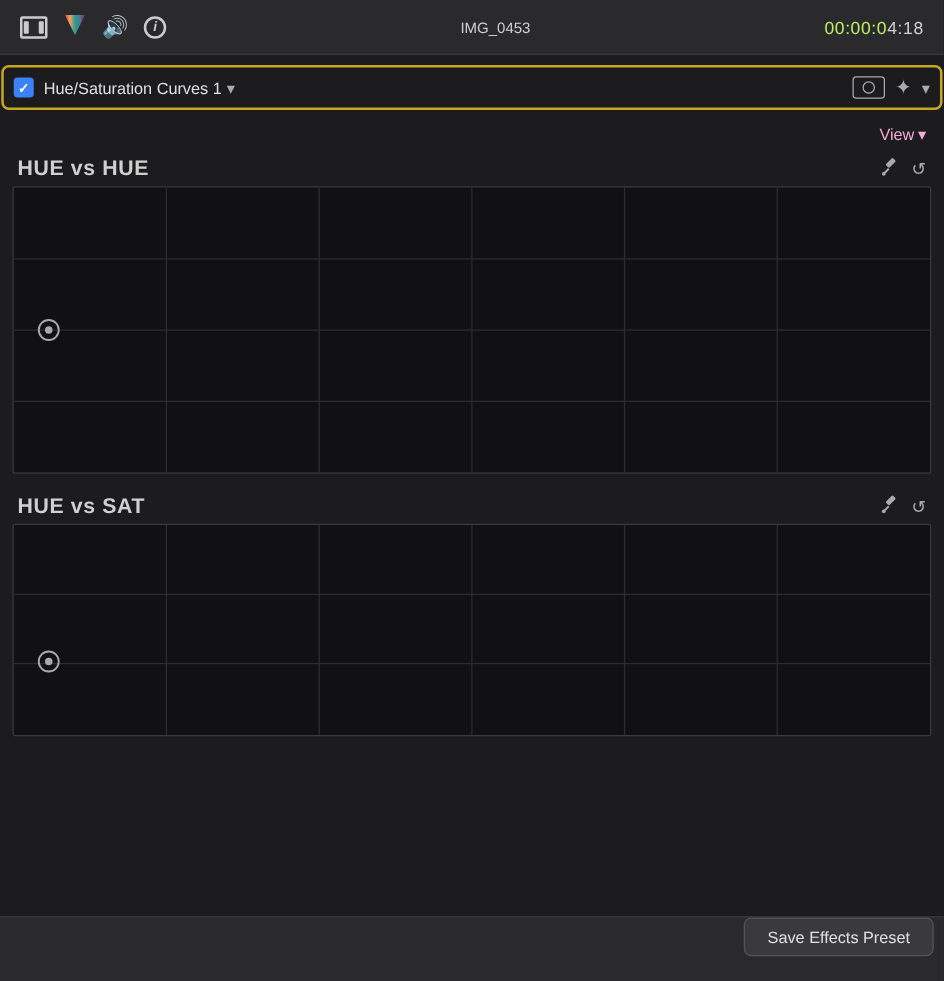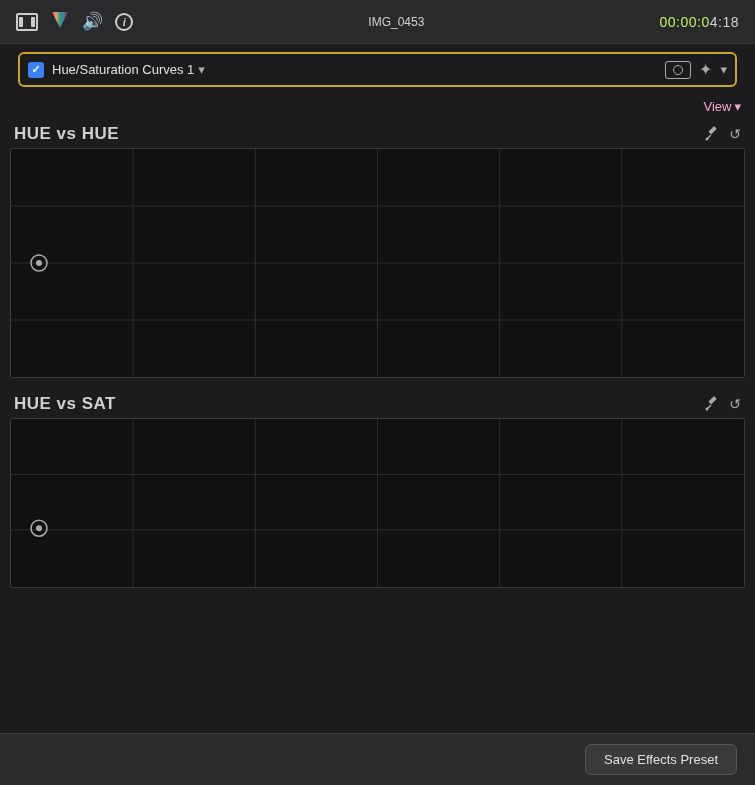--- a/index.html
+++ b/index.html
@@ -43,21 +43,21 @@
       letter-spacing: 0.5px;
     }
 
     
     .effect-row {
       display: flex;
       align-items: center;
       background: #1c1c1e;
       border: 2px solid #c8a820;
       border-radius: 6px;
-      margin: 8px 18px;
+      margin: 8px 1px;
       padding: 6px 8px;
       gap: 8px;
     }
 
     .checkbox {
       width: 16px; height: 16px;
       background: #3b82f6;
       border-radius: 3px;
       display: flex;
       align-items: center;
@@ -151,23 +151,23 @@
 
     
     .bottom-bar {
       position: absolute;
       bottom: 0;
       left: 0; right: 0;
       height: 52px;
       background: #2a2a2d;
       border-top: 1px solid #3a3a3c;
       display: flex;
-      align-items: center;
+      align-items: flex-start;
       justify-content: flex-end;
-      padding: 0 18px;
+      padding: 0 8px;
     }
 
     .save-preset-btn {
       background: #3a3a3c;
       color: #e0e0e0;
       border: 1px solid #555;
       border-radius: 6px;
       padding: 7px 18px;
       font-size: 13px;
       cursor: pointer;

